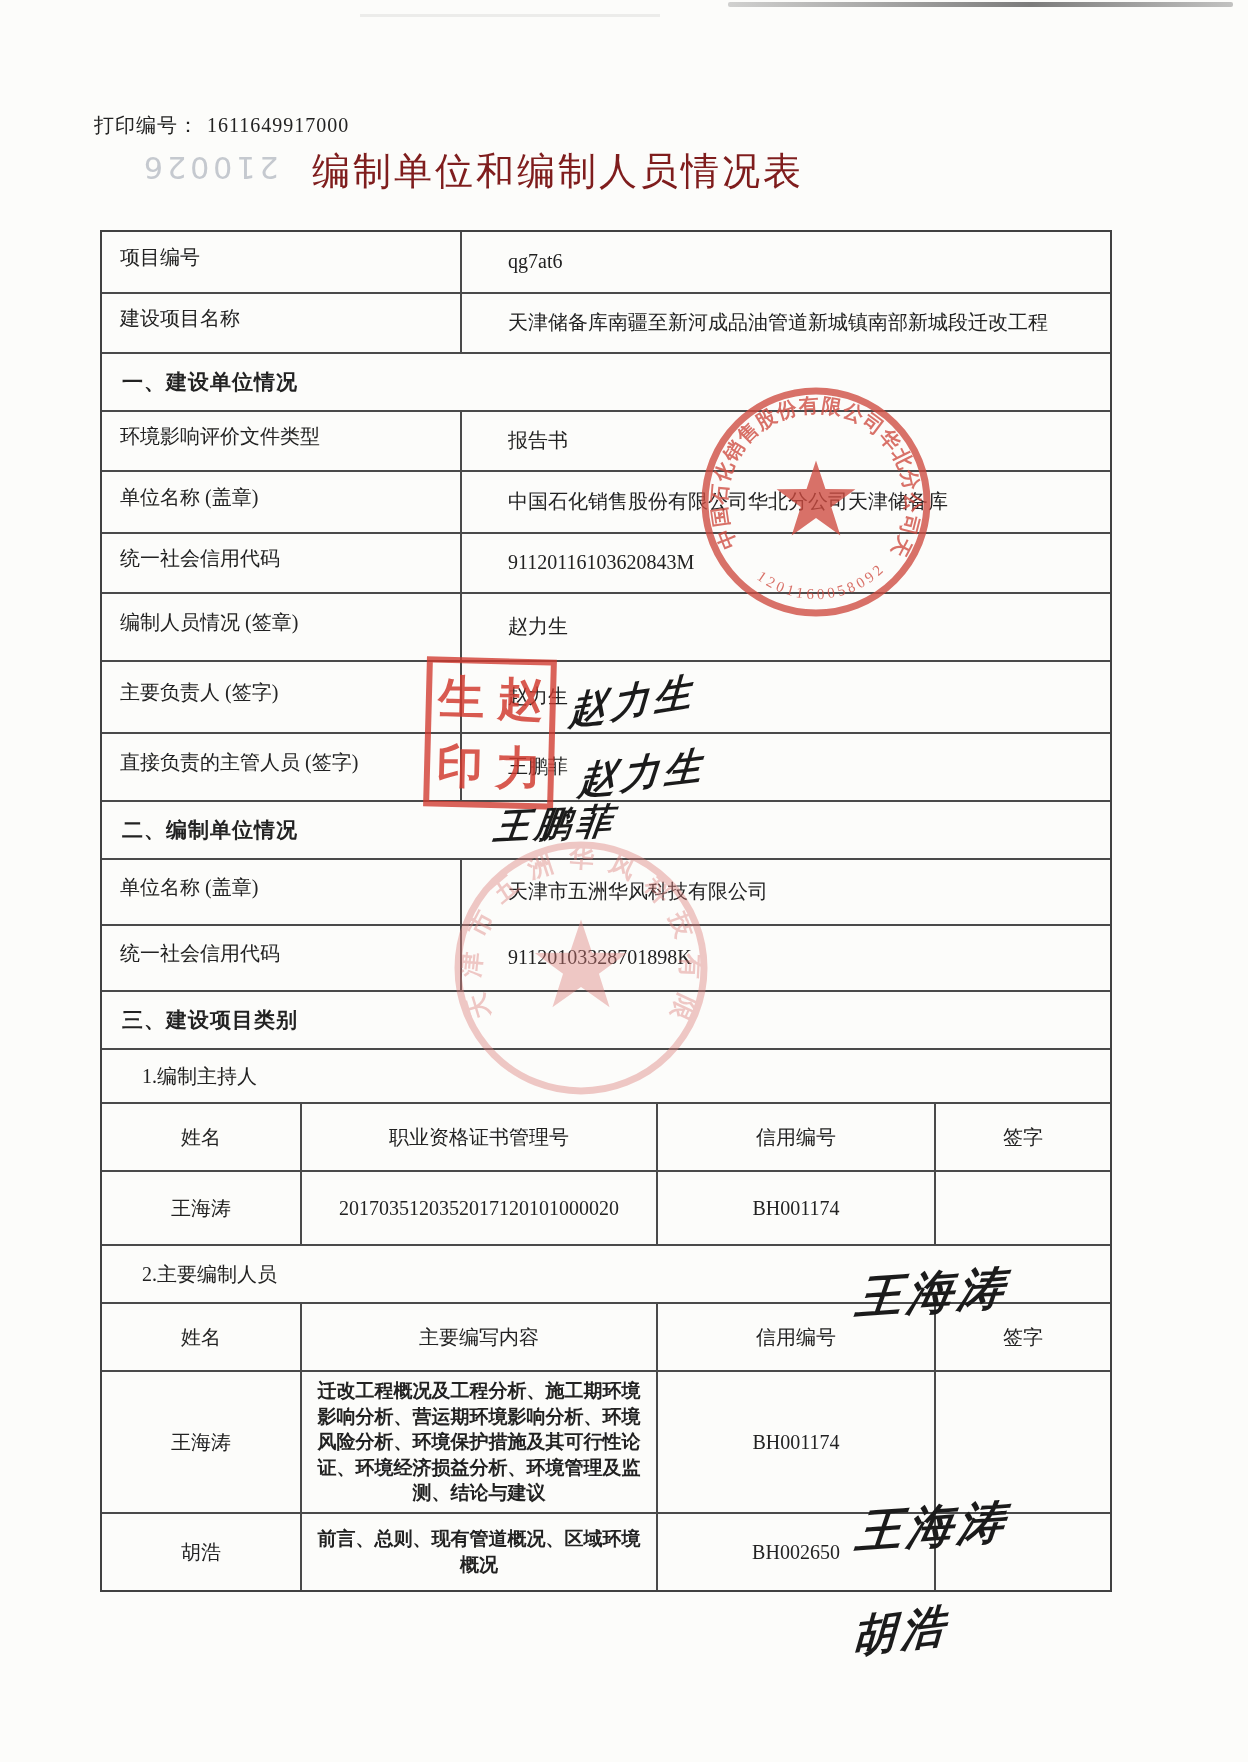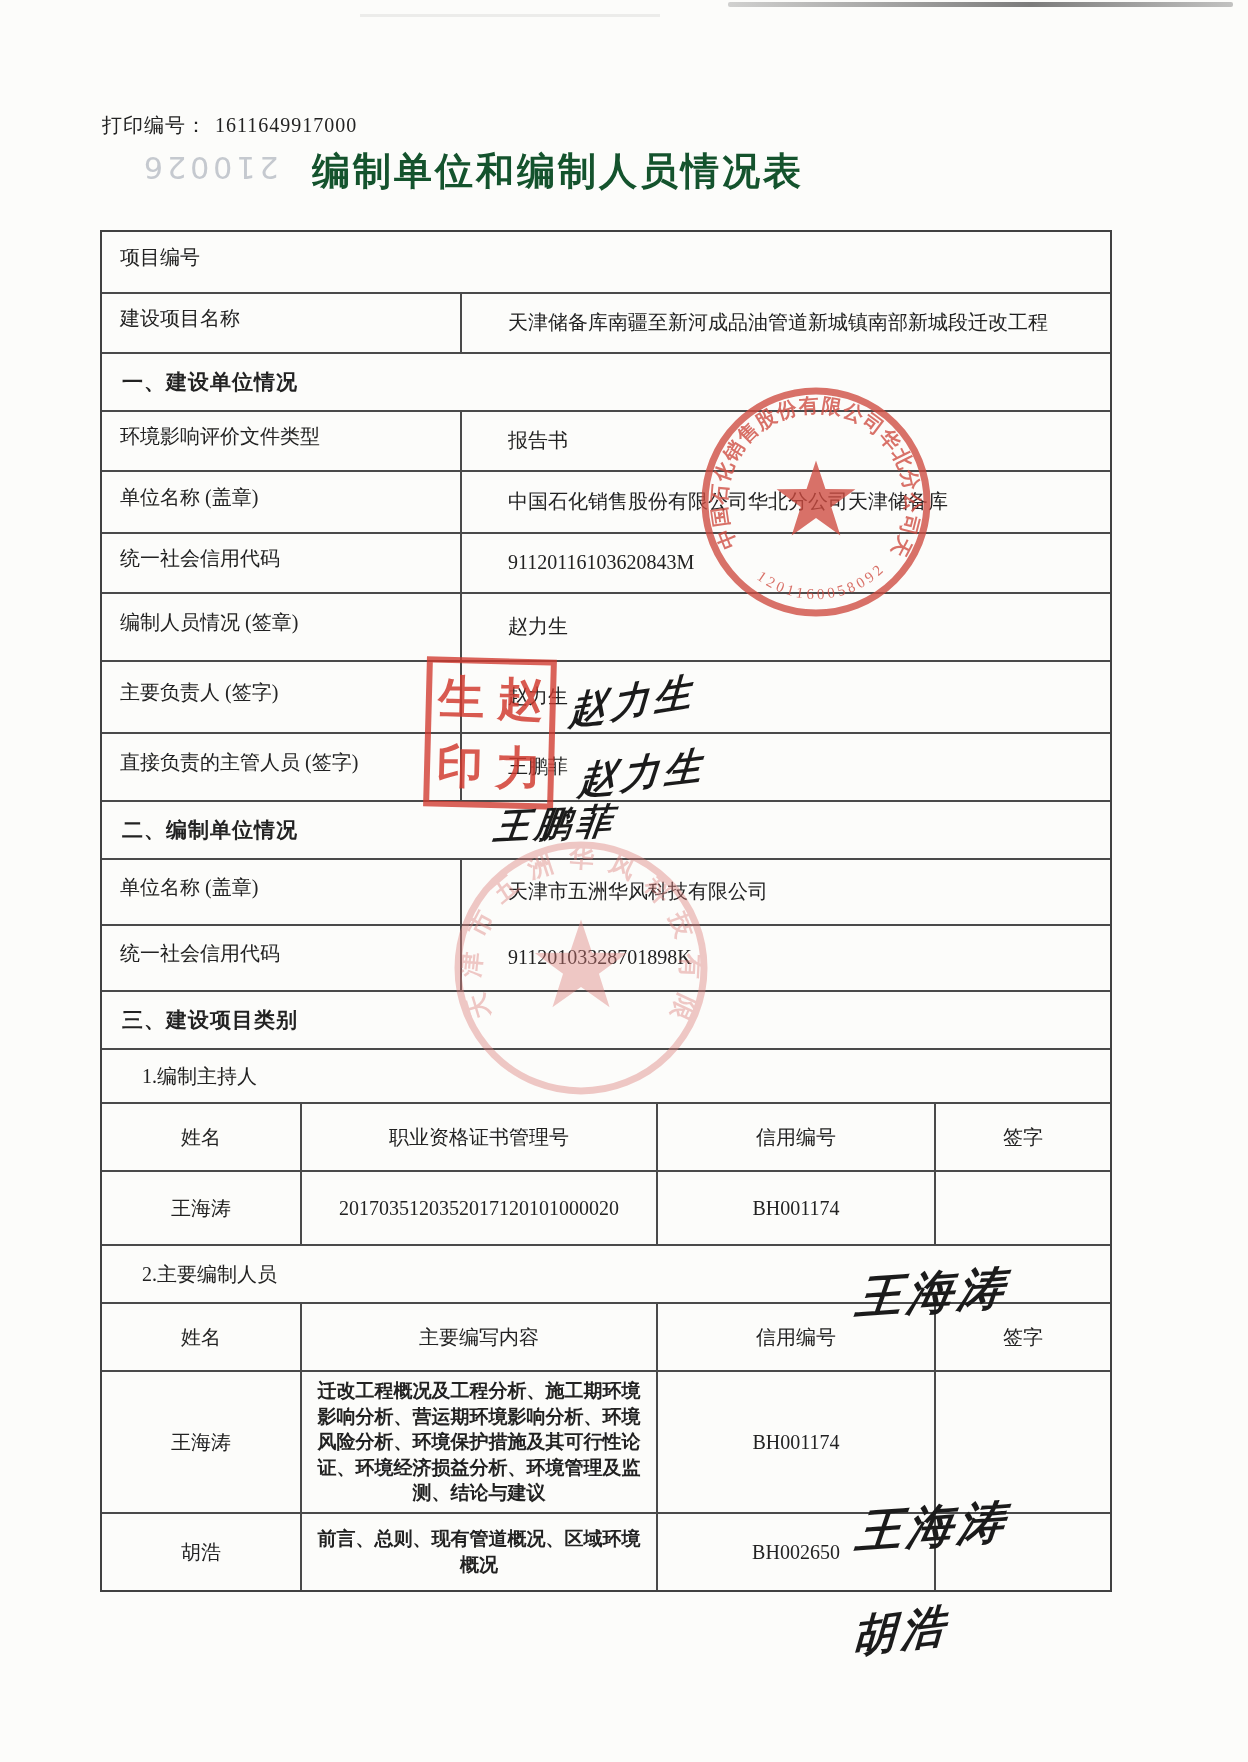--- a/index.html
+++ b/index.html
@@ -7,23 +7,23 @@
     position:relative;width:1248px;height:1762px;margin:0 auto;
     background:#fcfcfa;overflow:hidden;
     font-family:"Liberation Serif","DejaVu Serif",serif;color:#222;
   }
   
   .art1{position:absolute;left:728px;top:2px;width:505px;height:5px;
     background:linear-gradient(90deg,rgba(80,80,80,.25),rgba(55,55,55,.65) 60%,rgba(60,60,60,.3));border-radius:2px;}
   .art2{position:absolute;left:360px;top:14px;width:300px;height:3px;background:rgba(120,120,120,.12);}
   .mirror{position:absolute;left:140px;top:150px;font-size:30px;letter-spacing:4px;
     color:#c5c9cf;transform:rotate(180deg);font-family:"DejaVu Sans",sans-serif;}
-  .print-line{position:absolute;left:102px;top:112px;font-size:20px;letter-spacing:1px;}
+  .print-line{position:absolute;left:94px;top:112px;font-size:20px;letter-spacing:1px;}
   .print-line .num{font-family:"Liberation Serif",serif;margin-left:8px;}
-  .doc-title{position:absolute;left:312px;top:146px;font-size:38px;font-weight:bold;letter-spacing:3px;color:#14532d;}
+  .doc-title{position:absolute;left:312px;top:146px;font-size:38px;font-weight:normal;letter-spacing:3px;color:#7f1d1d;}
   
   .tbl{position:absolute;left:100px;top:230px;width:1012px;border:2px solid #414141;box-sizing:border-box;}
   .r{display:flex;align-items:stretch;}
   .r + .r{border-top:2px solid #4a4a4a;}
   .lab{width:358px;display:flex;align-items:center;padding:4px 8px 13px 18px;box-sizing:border-box;font-size:20px;}
   .val{flex:1;display:flex;align-items:center;padding:6px 14px 6px 46px;box-sizing:border-box;
     border-left:2px solid #4a4a4a;font-size:20px;line-height:1.38;}
   .sech{display:flex;align-items:center;font-weight:bold;font-size:21px;padding-left:20px;letter-spacing:1px;}
   .subh{display:flex;align-items:center;font-size:20px;padding-left:40px;}
   .pr{display:flex;align-items:stretch;}
@@ -56,20 +56,21 @@
   </div>
 
   <div class="mirror">210026</div>
 
   <div class="doc-title">编制单位和编制人员情况表</div>
 
   <div class="tbl">
 
     <div class="r" style="min-height:60px">
       <div class="lab">项目编号</div>
+      <div class="val">qg7at6</div>
     </div>
     <div class="r" style="min-height:58px">
       <div class="lab">建设项目名称</div>
       <div class="val">天津储备库南疆至新河成品油管道新城镇南部新城段迁改工程</div>
     </div>
     <div class="r sech" style="min-height:56px">一、建设单位情况</div>
 
     <div class="r" style="min-height:58px">
       <div class="lab">环境影响评价文件类型</div>
       <div class="val">报告书</div>

